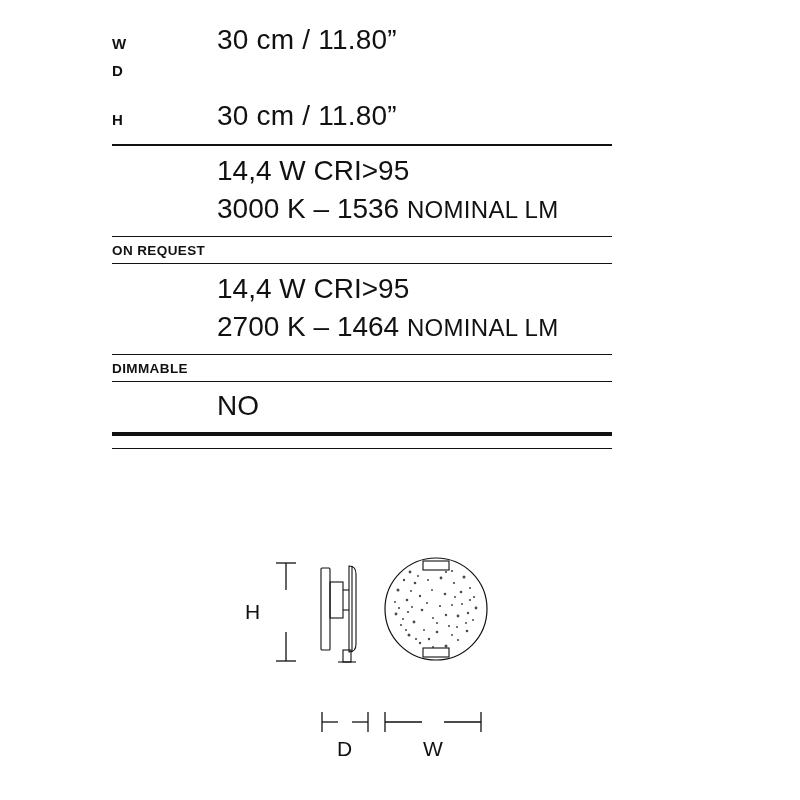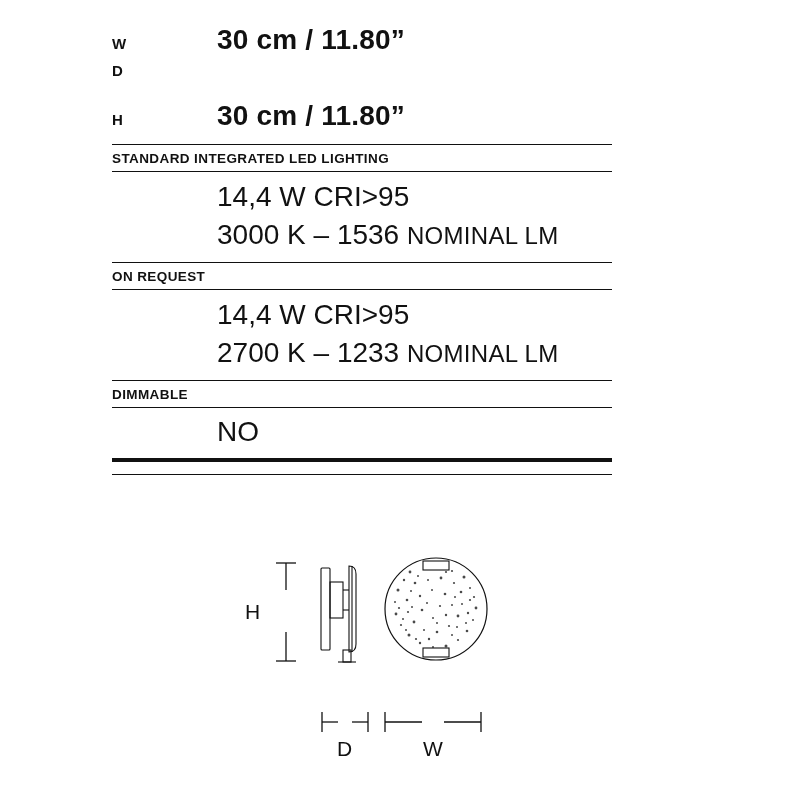--- a/index.html
+++ b/index.html
@@ -36,21 +36,21 @@
   }
   .dim-label {
     width: 105px;
     font-size: 15px;
     font-weight: 700;
     letter-spacing: 0.2px;
     color: #111;
   }
   .dim-value {
     font-size: 28px;
-    font-weight: 700;
+    font-weight: 400;
     letter-spacing: 0.2px;
     color: #111;
   }
 
   .section-rule {
     border-top: 1.6px solid #111;
     margin-top: 6px;
   }
   .section-title {
     font-size: 13.5px;
@@ -122,40 +122,39 @@
     </div>
     <div class="dim-row">
       <div class="dim-label">D</div>
     </div>
     <div class="dim-row">
       <div class="dim-label">H</div>
       <div class="dim-value">30 cm / 11.80”</div>
     </div>
 
     <div class="section-rule"></div>
-    <div class="section-title">STANDARD INTEGRATED LED LIGHTING</div>
     <div class="thin-rule"></div>
     <div class="value-block">
       <div class="value-line">
         <span>14,4 W CRI&gt;95</span><span class="small"></span>
       </div>
       <div class="value-line">
         <span>3000 K – 1536 </span><span class="small">NOMINAL LM</span>
       </div>
     </div>
 
     <div class="section-rule"></div>
     <div class="section-title">ON REQUEST</div>
     <div class="thin-rule"></div>
     <div class="value-block">
       <div class="value-line">
         <span>14,4 W CRI&gt;95</span><span class="small"></span>
       </div>
       <div class="value-line">
-        <span>2700 K – 1233 </span><span class="small">NOMINAL LM</span>
+        <span>2700 K – 1464 </span><span class="small">NOMINAL LM</span>
       </div>
     </div>
 
     <div class="section-rule"></div>
     <div class="section-title">DIMMABLE</div>
     <div class="thin-rule"></div>
     <div class="no-line">NO</div>
 
     <div class="thick-rule"></div>
     <div class="bottom-rule"></div>

